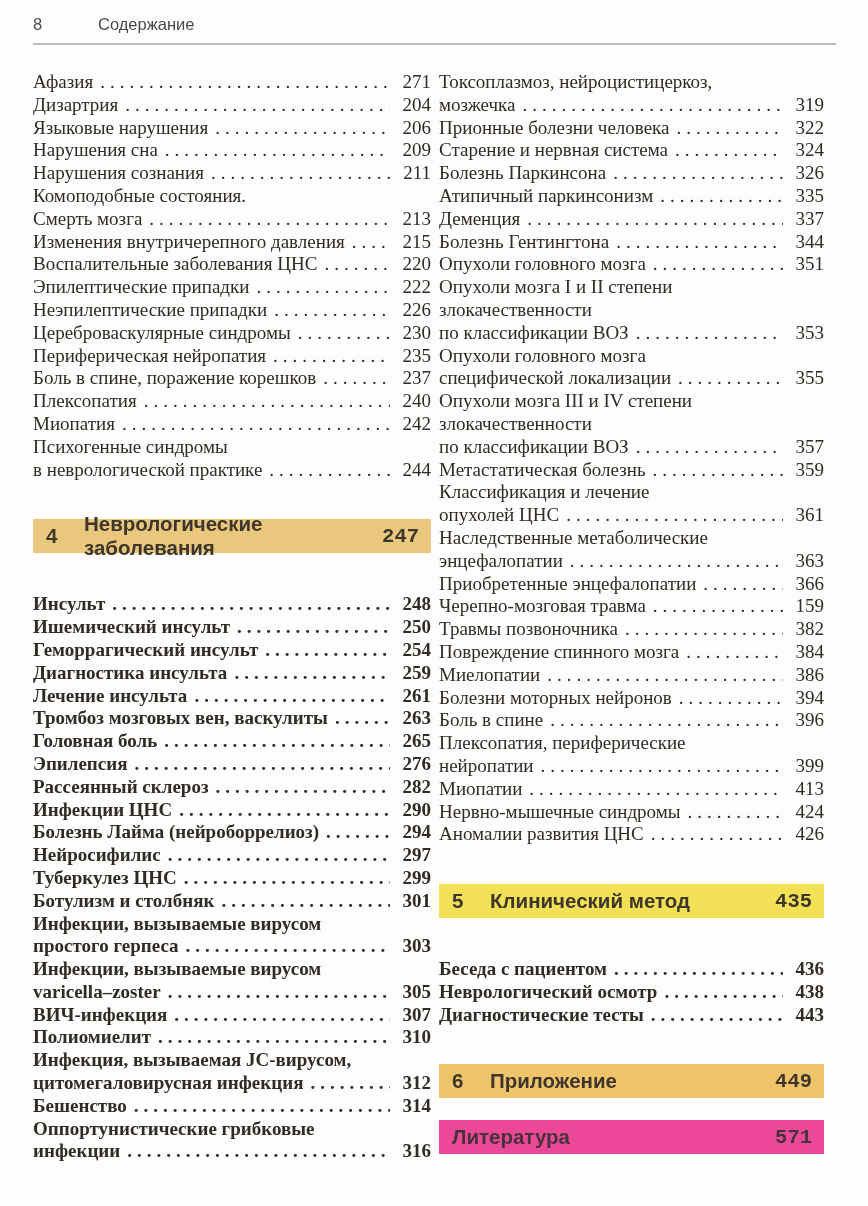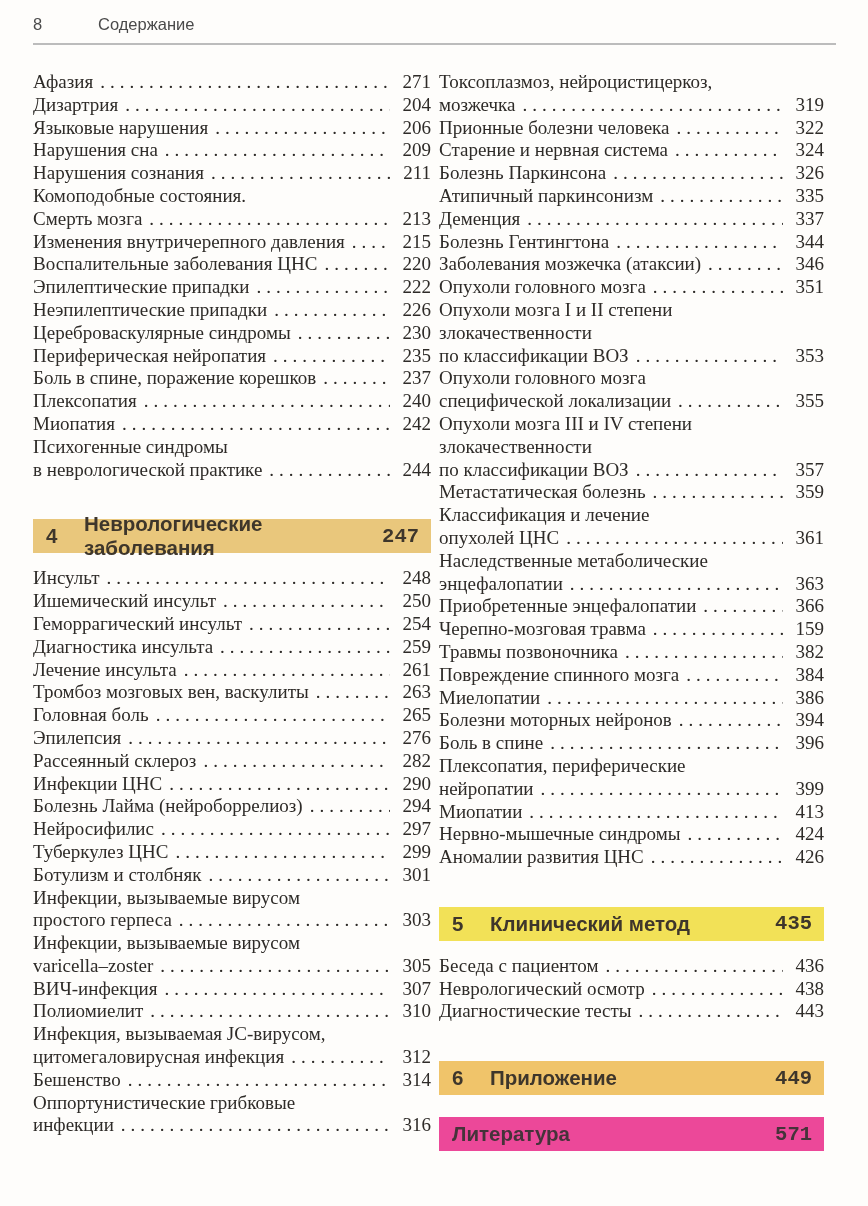--- a/index.html
+++ b/index.html
@@ -36,21 +36,21 @@
   .toc-page{flex:0 0 auto;min-width:38px;text-align:right;}
   .bar{
     display:flex;align-items:center;height:34px;
     font-family:"Liberation Sans", sans-serif;font-weight:bold;
     font-size:20.5px;padding:0 12px 0 13px;box-sizing:border-box;
   }
   .bar-num{width:38px;flex:none;}
   .bar-title{flex:1 1 auto;}
   .bar-page{flex:none;text-align:center;font-family:Liberation Mono, monospace;}
   .toc-list + .bar{margin-top:38px;}
-  .bar + .toc-list{margin-top:14px;}
+  .bar + .toc-list{margin-top:40px;font-weight:bold;}
   .bar + .bar{margin-top:22px;}
 </style>
 </head>
 <body>
 
 <div class="page">
   <div class="page-header">
     <span class="header-num">8</span>
     <span class="header-title">Содержание</span>
   </div>
@@ -304,25 +304,20 @@
             <span class="toc-title">Деменция</span>
             <span class="leader"></span>
             <span class="toc-page">337</span>
           </div>
           <div class="toc-row">
             <span class="toc-title">Болезнь Гентингтона</span>
             <span class="leader"></span>
             <span class="toc-page">344</span>
           </div>
           <div class="toc-row">
-            <span class="toc-title">Заболевания мозжечка (атаксии)</span>
-            <span class="leader"></span>
-            <span class="toc-page">346</span>
-          </div>
-          <div class="toc-row">
             <span class="toc-title">Опухоли головного мозга</span>
             <span class="leader"></span>
             <span class="toc-page">351</span>
           </div>
           <div class="toc-row">
             <span class="toc-title">Опухоли мозга I и II степени</span>
           </div>
           <div class="toc-row">
             <span class="toc-title">злокачественности</span>
           </div>

